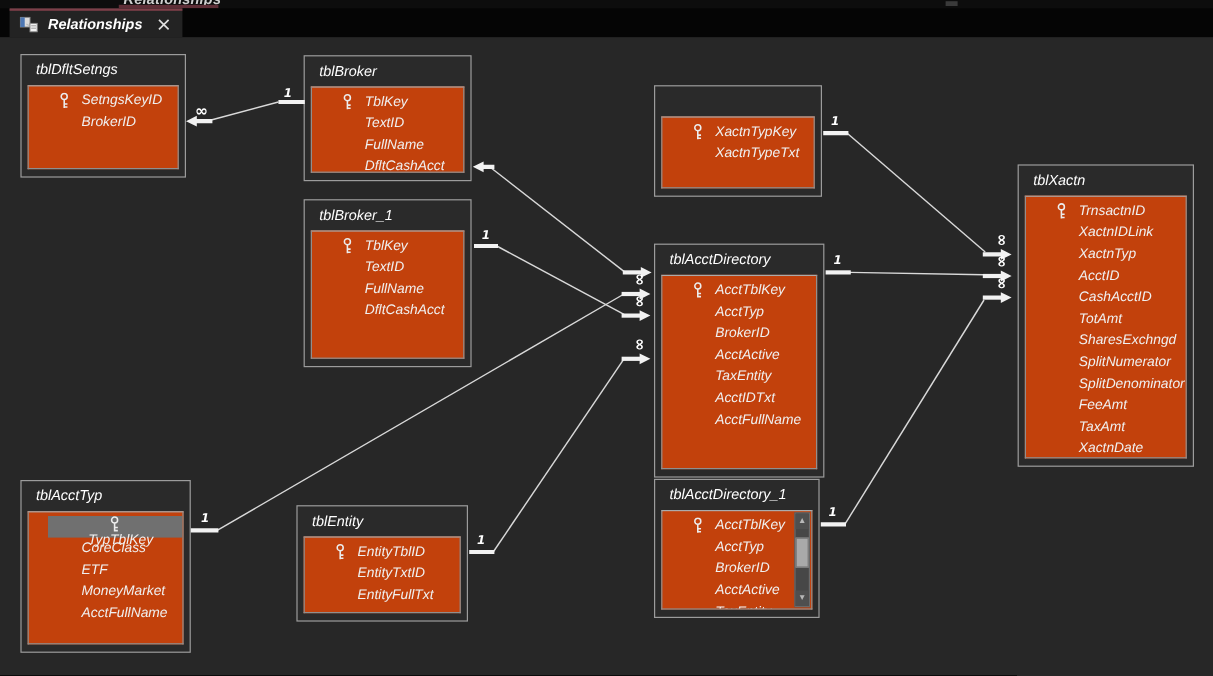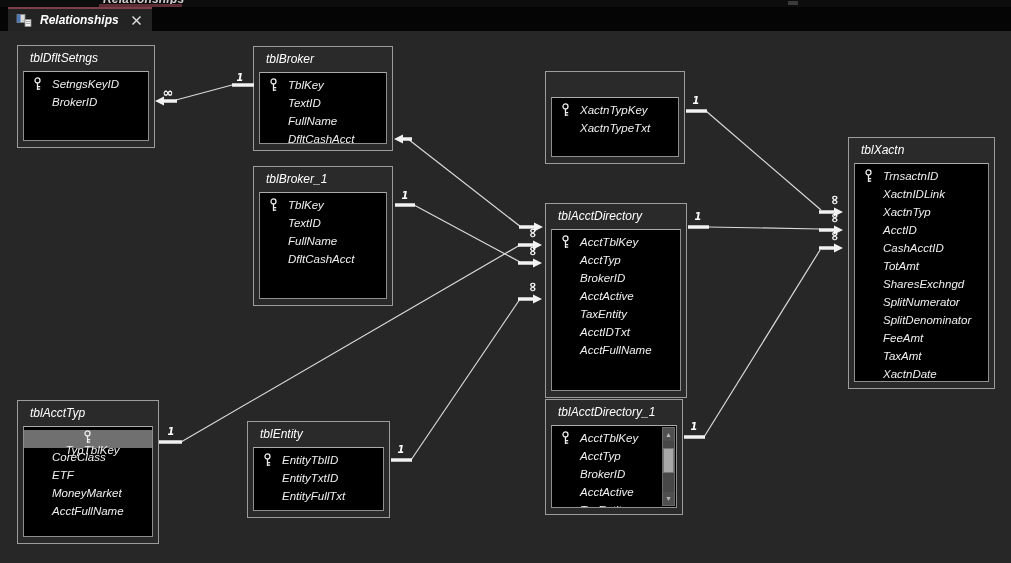--- a/index.html
+++ b/index.html
@@ -19,22 +19,22 @@
   .tab-label{color:#ffffff;font-size:12px;font-weight:bold;white-space:nowrap;}
   .tab-close{display:flex;align-items:center;margin-left:4px;}
 
   
   .canvas{position:absolute;top:31px;left:0;width:1011px;height:532px;background:#272727;}
 
   
   .tbox{position:absolute;background:#2a2a2a;border:1px solid #9c9c9c;box-sizing:border-box;}
   .tbox-title{position:absolute;top:0;left:0;right:0;height:25px;line-height:25px;padding-left:12px;
               color:#ffffff;font-size:12px;white-space:nowrap;overflow:hidden;}
-  .tbox-fields{position:absolute;left:5px;right:5px;top:25px;bottom:6px;margin:0;padding:3px 0 0 0;
-               list-style:none;background:#000000;border:1px solid #8f8f8f;border-top-color:#ababab;overflow:hidden;}
+  .tbox-fields{position:absolute;left:5px;right:5px;top:25px;bottom:6px;margin:0;padding:3px 0 0 16px;
+               list-style:none;background:#c2410c;border:1px solid #8f8f8f;border-top-color:#ababab;overflow:hidden;}
   .tbox-fields li{display:flex;align-items:center;height:18px;padding-left:9px;color:#f0f0f0;font-size:11.5px;white-space:nowrap;}
   .tbox-fields li.selected{background:#707070;flex-direction:column;}
   .key-slot{width:19px;flex:none;display:flex;align-items:center;}
   .has-scroll .tbox-fields{right:5px;padding-right:14px;}
 
   
   .vscroll{position:absolute;top:27px;bottom:8px;right:7px;width:13px;background:#474747;border:1px solid #6a6a6a;
            display:flex;flex-direction:column;box-sizing:border-box;}
   .vs-btn{height:13px;flex:none;display:flex;align-items:center;justify-content:center;
           color:#b8b8b8;font-size:7px;background:#4f4f4f;cursor:default;}

